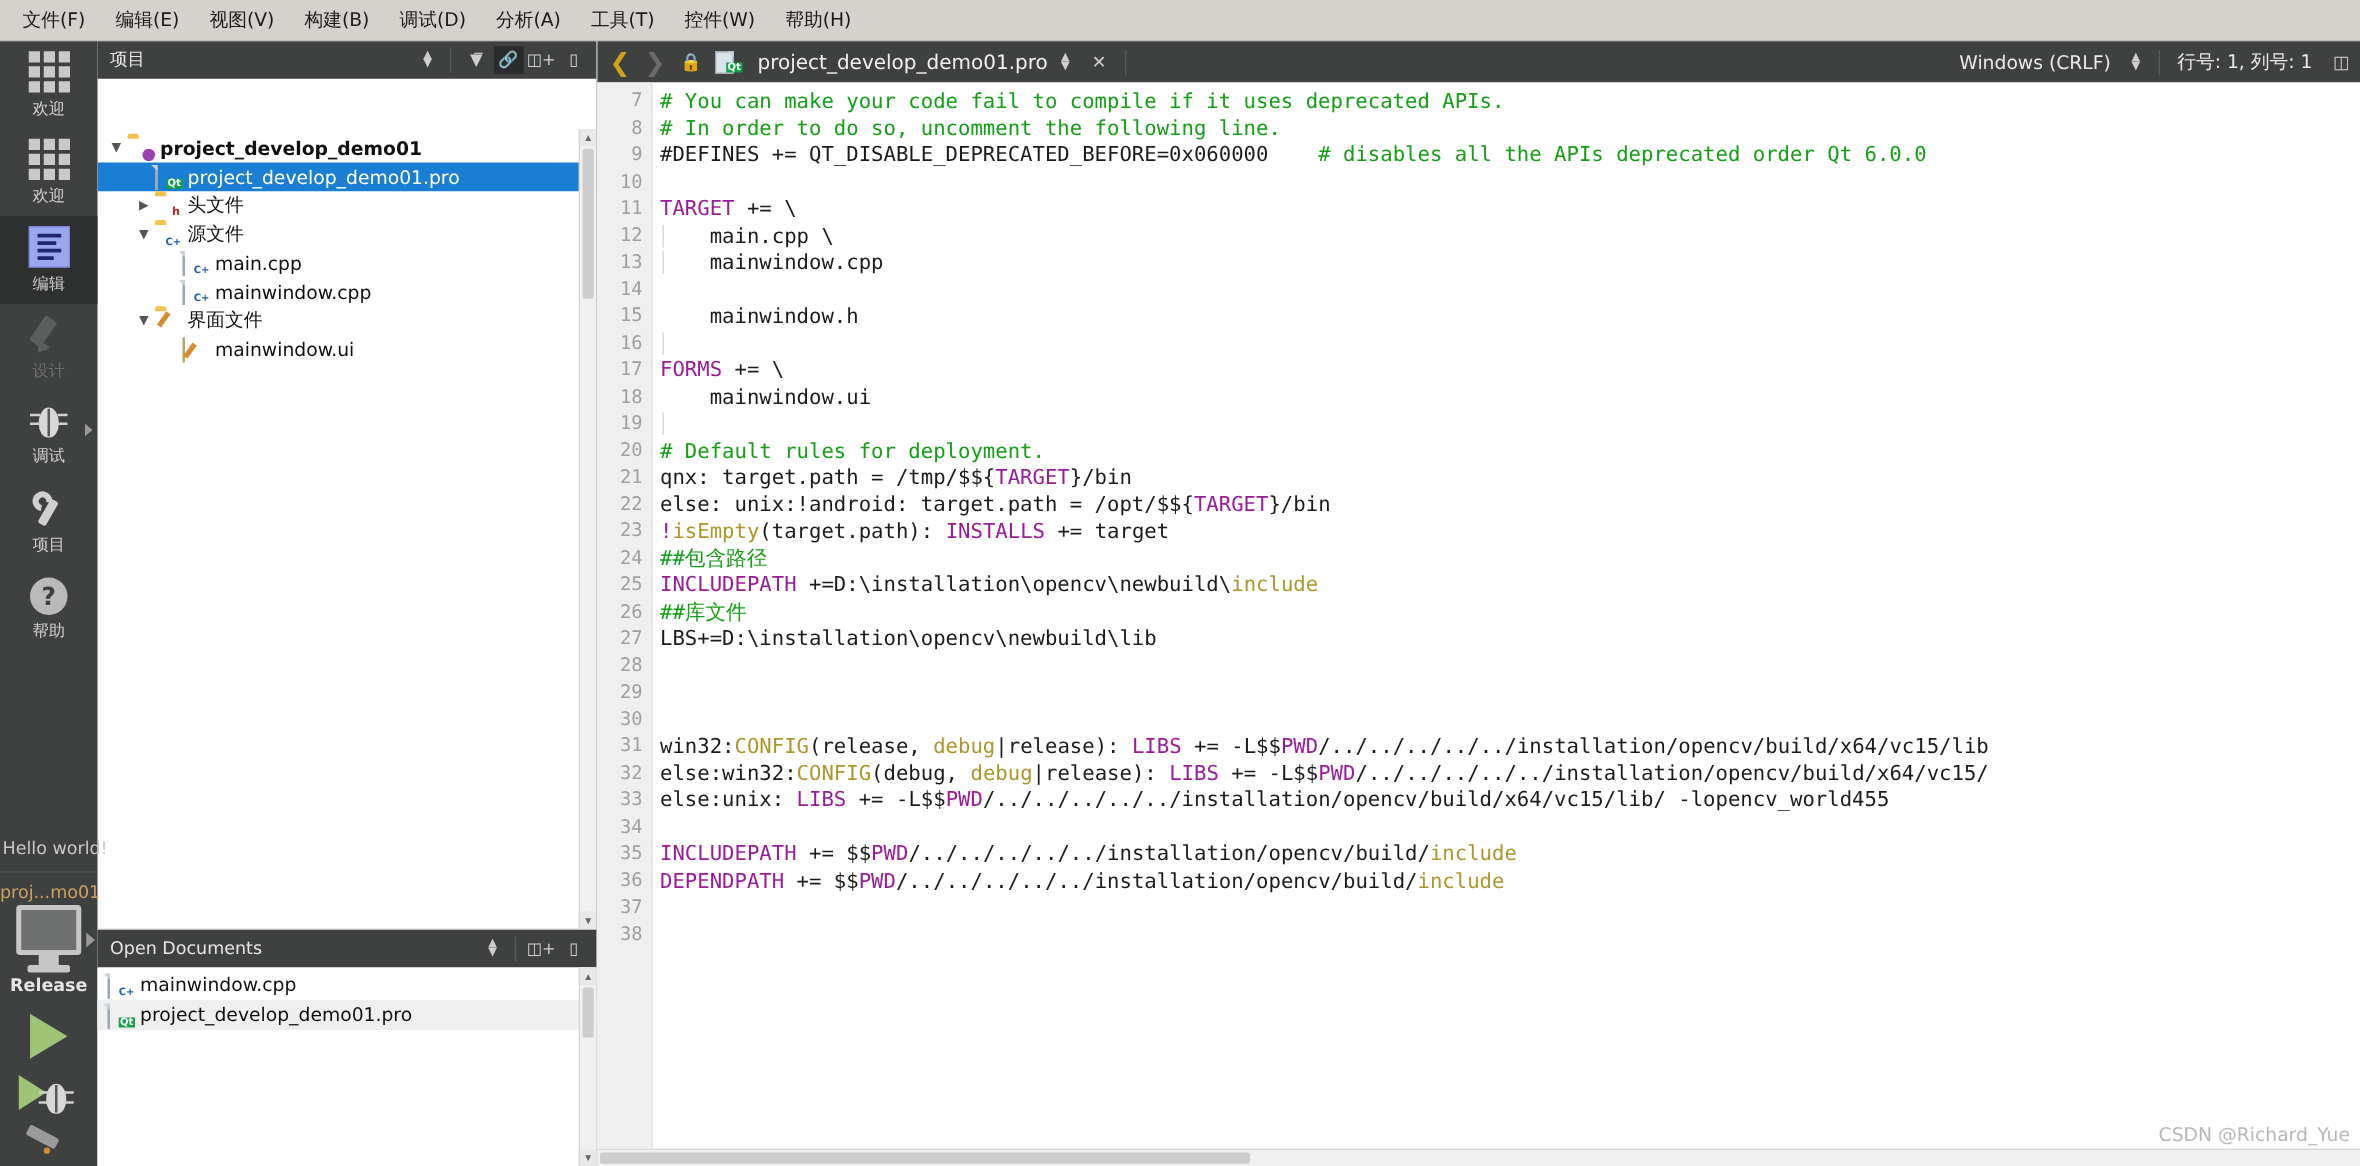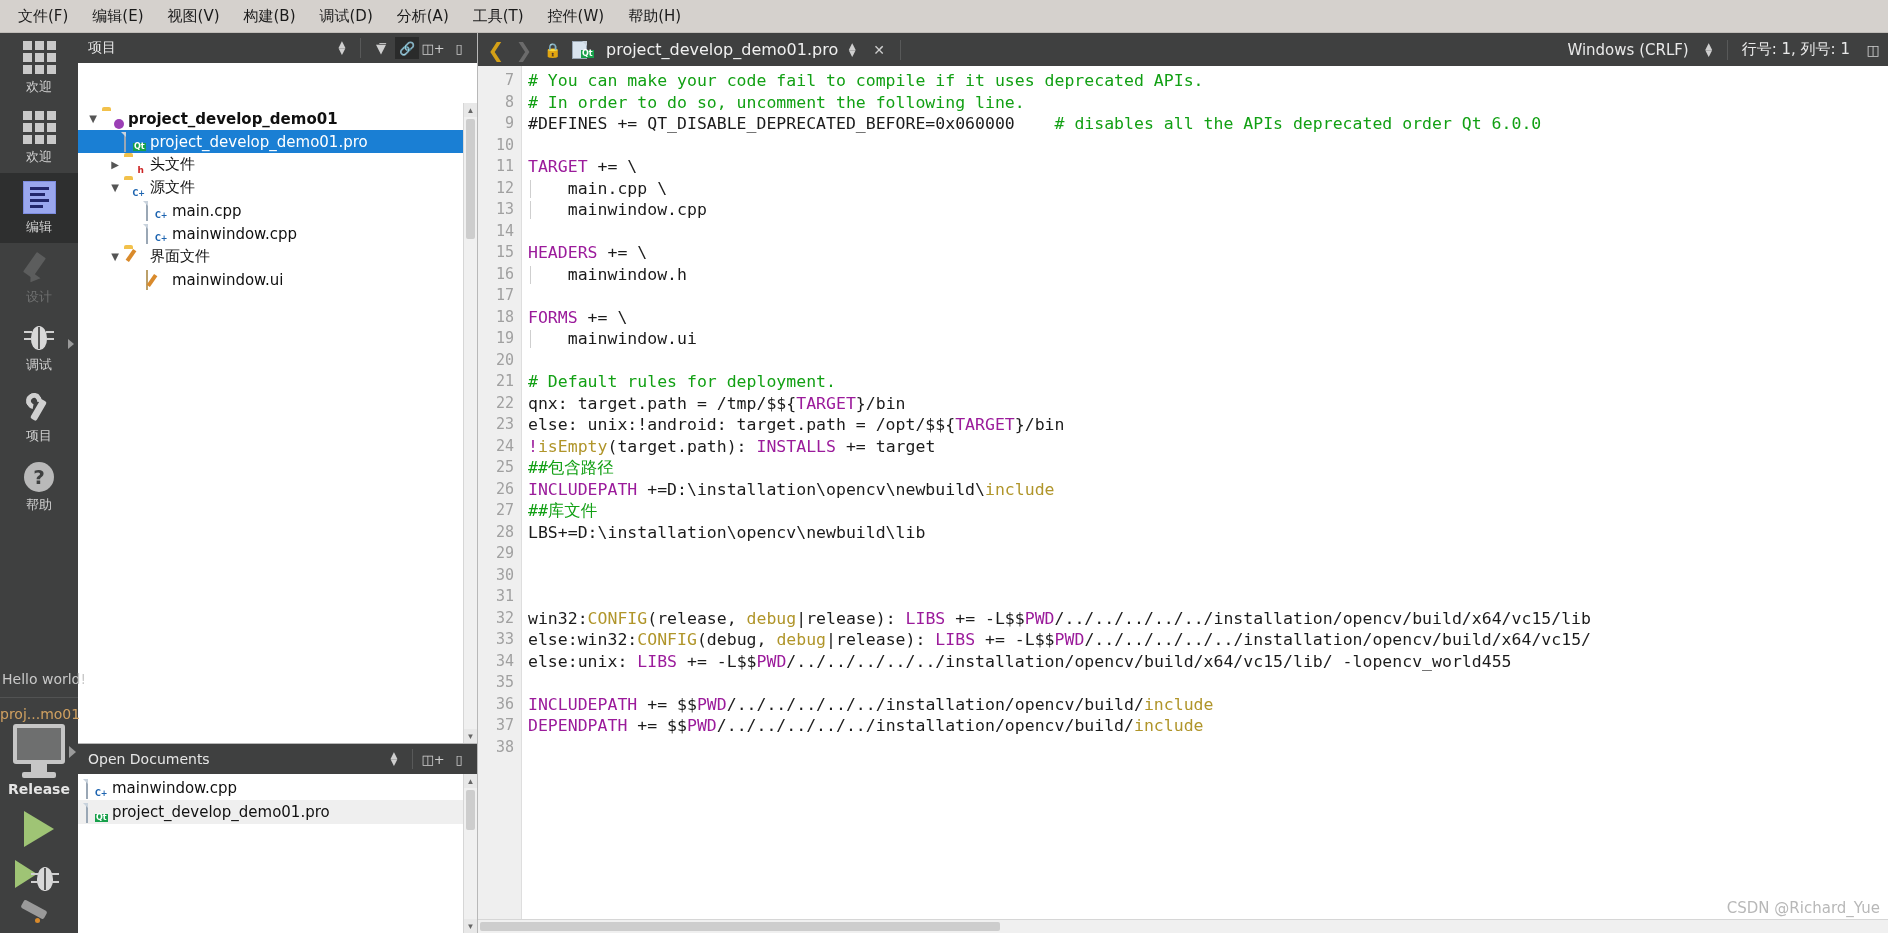--- a/index.html
+++ b/index.html
@@ -506,21 +506,20 @@
           </div>
         <div class="code" id="code">
             <div class="cline"><span class="c-com"># You can make your code fail to compile if it uses deprecated APIs.</span></div>
             <div class="cline"><span class="c-com"># In order to do so, uncomment the following line.</span></div>
             <div class="cline"><span>#DEFINES += QT_DISABLE_DEPRECATED_BEFORE=0x060000</span><span>    </span><span class="c-com"># disables all the APIs deprecated order Qt 6.0.0</span></div>
             <div class="cline">&nbsp;</div>
             <div class="cline"><span class="c-var">TARGET</span><span> += \</span></div>
             <div class="cline"><span>    main.cpp \</span></div>
             <div class="cline"><span>    mainwindow.cpp</span></div>
             <div class="cline">&nbsp;</div>
-            <div class="cline"><span class="c-var">HEADERS</span><span> += \</span></div>
             <div class="cline"><span>    mainwindow.h</span></div>
             <div class="cline">&nbsp;</div>
             <div class="cline"><span class="c-var">FORMS</span><span> += \</span></div>
             <div class="cline"><span>    mainwindow.ui</span></div>
             <div class="cline">&nbsp;</div>
             <div class="cline"><span class="c-com"># Default rules for deployment.</span></div>
             <div class="cline"><span>qnx: target.path = /tmp/$${</span><span class="c-var">TARGET</span><span>}/bin</span></div>
             <div class="cline"><span>else: unix:!android: target.path = /opt/$${</span><span class="c-var">TARGET</span><span>}/bin</span></div>
             <div class="cline"><span class="c-var">!</span><span class="c-fn">isEmpty</span><span>(target.path): </span><span class="c-var">INSTALLS</span><span> += target</span></div>
             <div class="cline"><span class="c-com">##包含路径</span></div>

